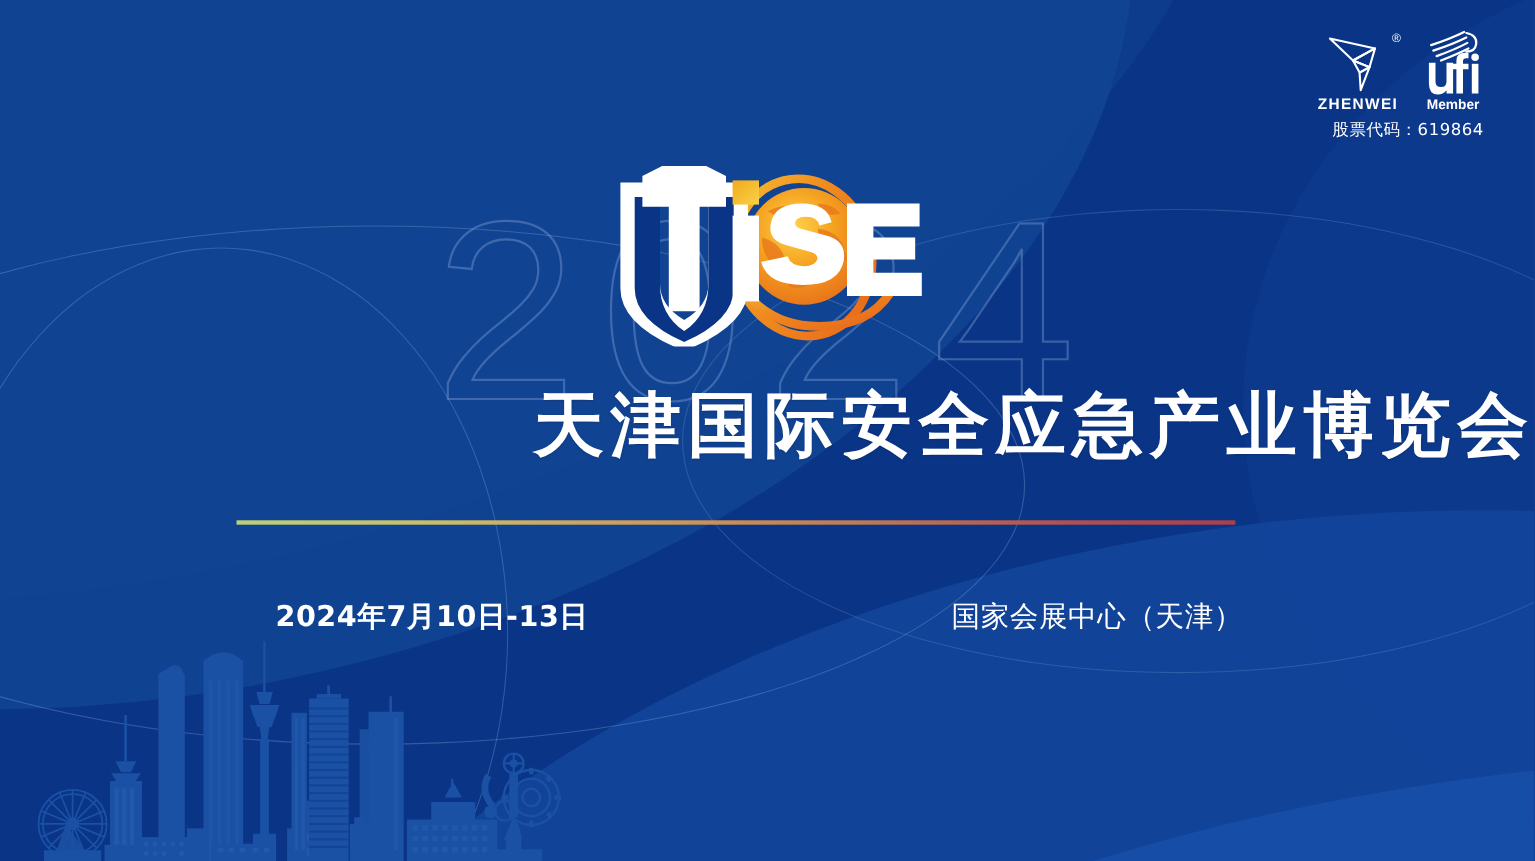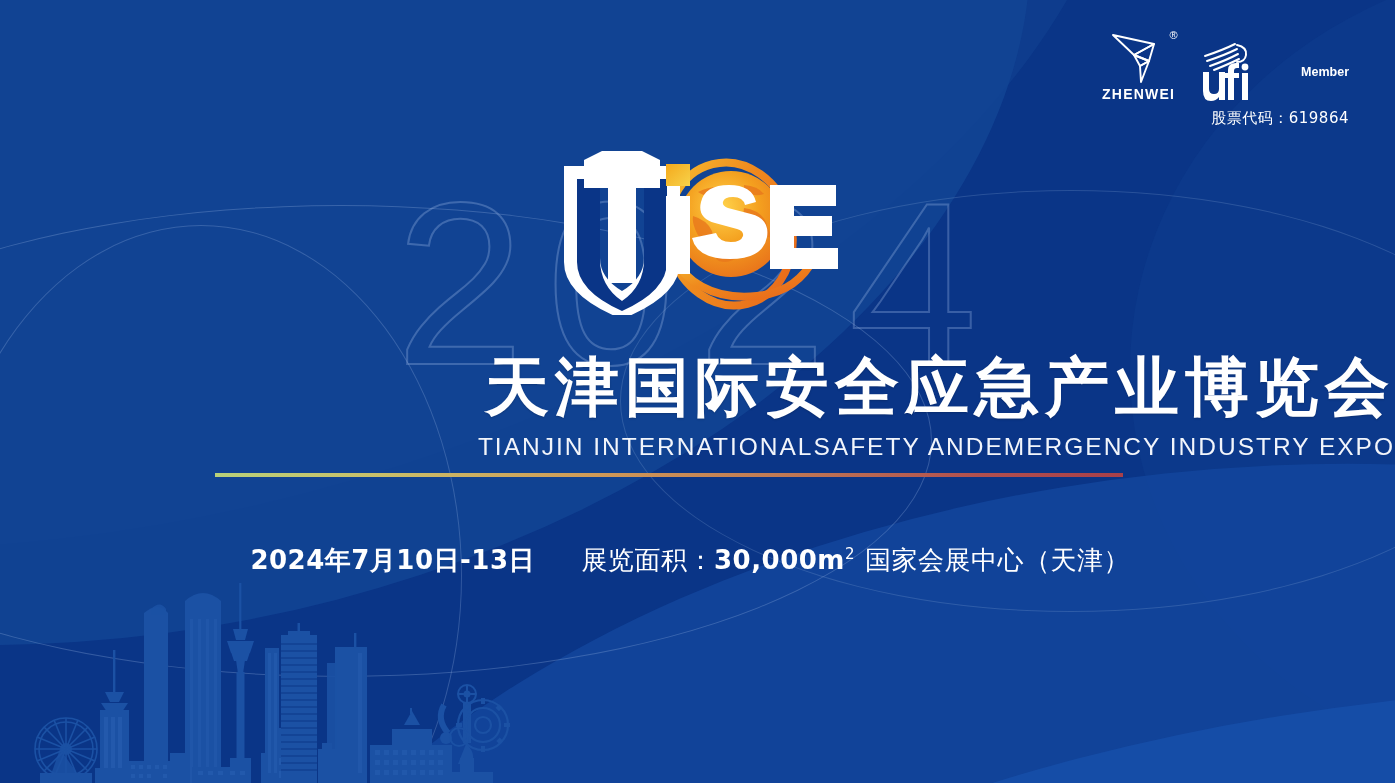--- a/index.html
+++ b/index.html
@@ -79,21 +79,21 @@
   .zw{display:flex;flex-direction:column;align-items:center;}
   .zw-mark{position:relative;width:58px;height:62px;}
   .zw-reg{
     position:absolute;right:-10px;top:8px;
     color:#ffffff;font-size:11px;line-height:1;
   }
   .zw-name{
     color:#ffffff;font-size:14px;font-weight:700;letter-spacing:1.2px;
     margin-top:2px;
   }
-  .ufi{display:flex;flex-direction:row;align-items:center;gap:48px;}
+  .ufi{display:flex;flex-direction:column;align-items:center;}
   .ufi-mark{width:56px;height:62px;}
   .ufi-name{color:#ffffff;font-size:12.5px;font-weight:700;margin-top:1px;}
   .stock{
     color:#ffffff;font-size:15px;margin-top:7px;letter-spacing:.5px;
     font-family:"DejaVu Sans","Liberation Sans",sans-serif;
     white-space:nowrap;
   }
 
   
   .mainlogo{position:absolute;left:548px;top:150px;width:300px;height:165px;}
@@ -432,26 +432,22 @@
         <rect x="118" y="46" width="24" height="78"></rect>
         <rect x="118" y="14" width="24" height="22" fill="url(#gDot)"></rect>
         <path d="M208 52 q-4 -17 -27 -17 q-24 0 -28 17 q-4 16 14 21 l22 6 q7 2 6 7 q-2 6 -12 6 q-12 0 -15 -9 l-24 5 q5 21 38 21 q33 0 37 -22 q3 -18 -16 -23 l-23 -6 q-6 -2 -5 -6 q1 -5 10 -5 q10 0 12 8 z"></path>
         <path d="M222 35 h66 v21 h-42 v10 h38 v20 h-38 v12 h44 v21 h-68 z"></path>
       </g>
     </svg>
   </div>
 
   <div class="titles">
     <div class="cn-title">天津国际安全应急产业博览会</div>
-    <div class="en-title">TIANJIN INTERNATIONALSAFETY ANDEMERGENCY INDUSTRY EXPO</div>
   </div>
 
   <div class="divider"></div>
 
   <div class="infobar">
     <div class="info-item i1">2024年7月10日-13日</div>
-    <div class="info-item i2">
-      <span>展览面积：</span><span class="info-strong">30,000</span><span class="info-strong">m</span><span class="sup">2</span>
-    </div>
     <div class="info-item i3">国家会展中心（天津）</div>
   </div>
 
 </div>
 
 </body></html>

